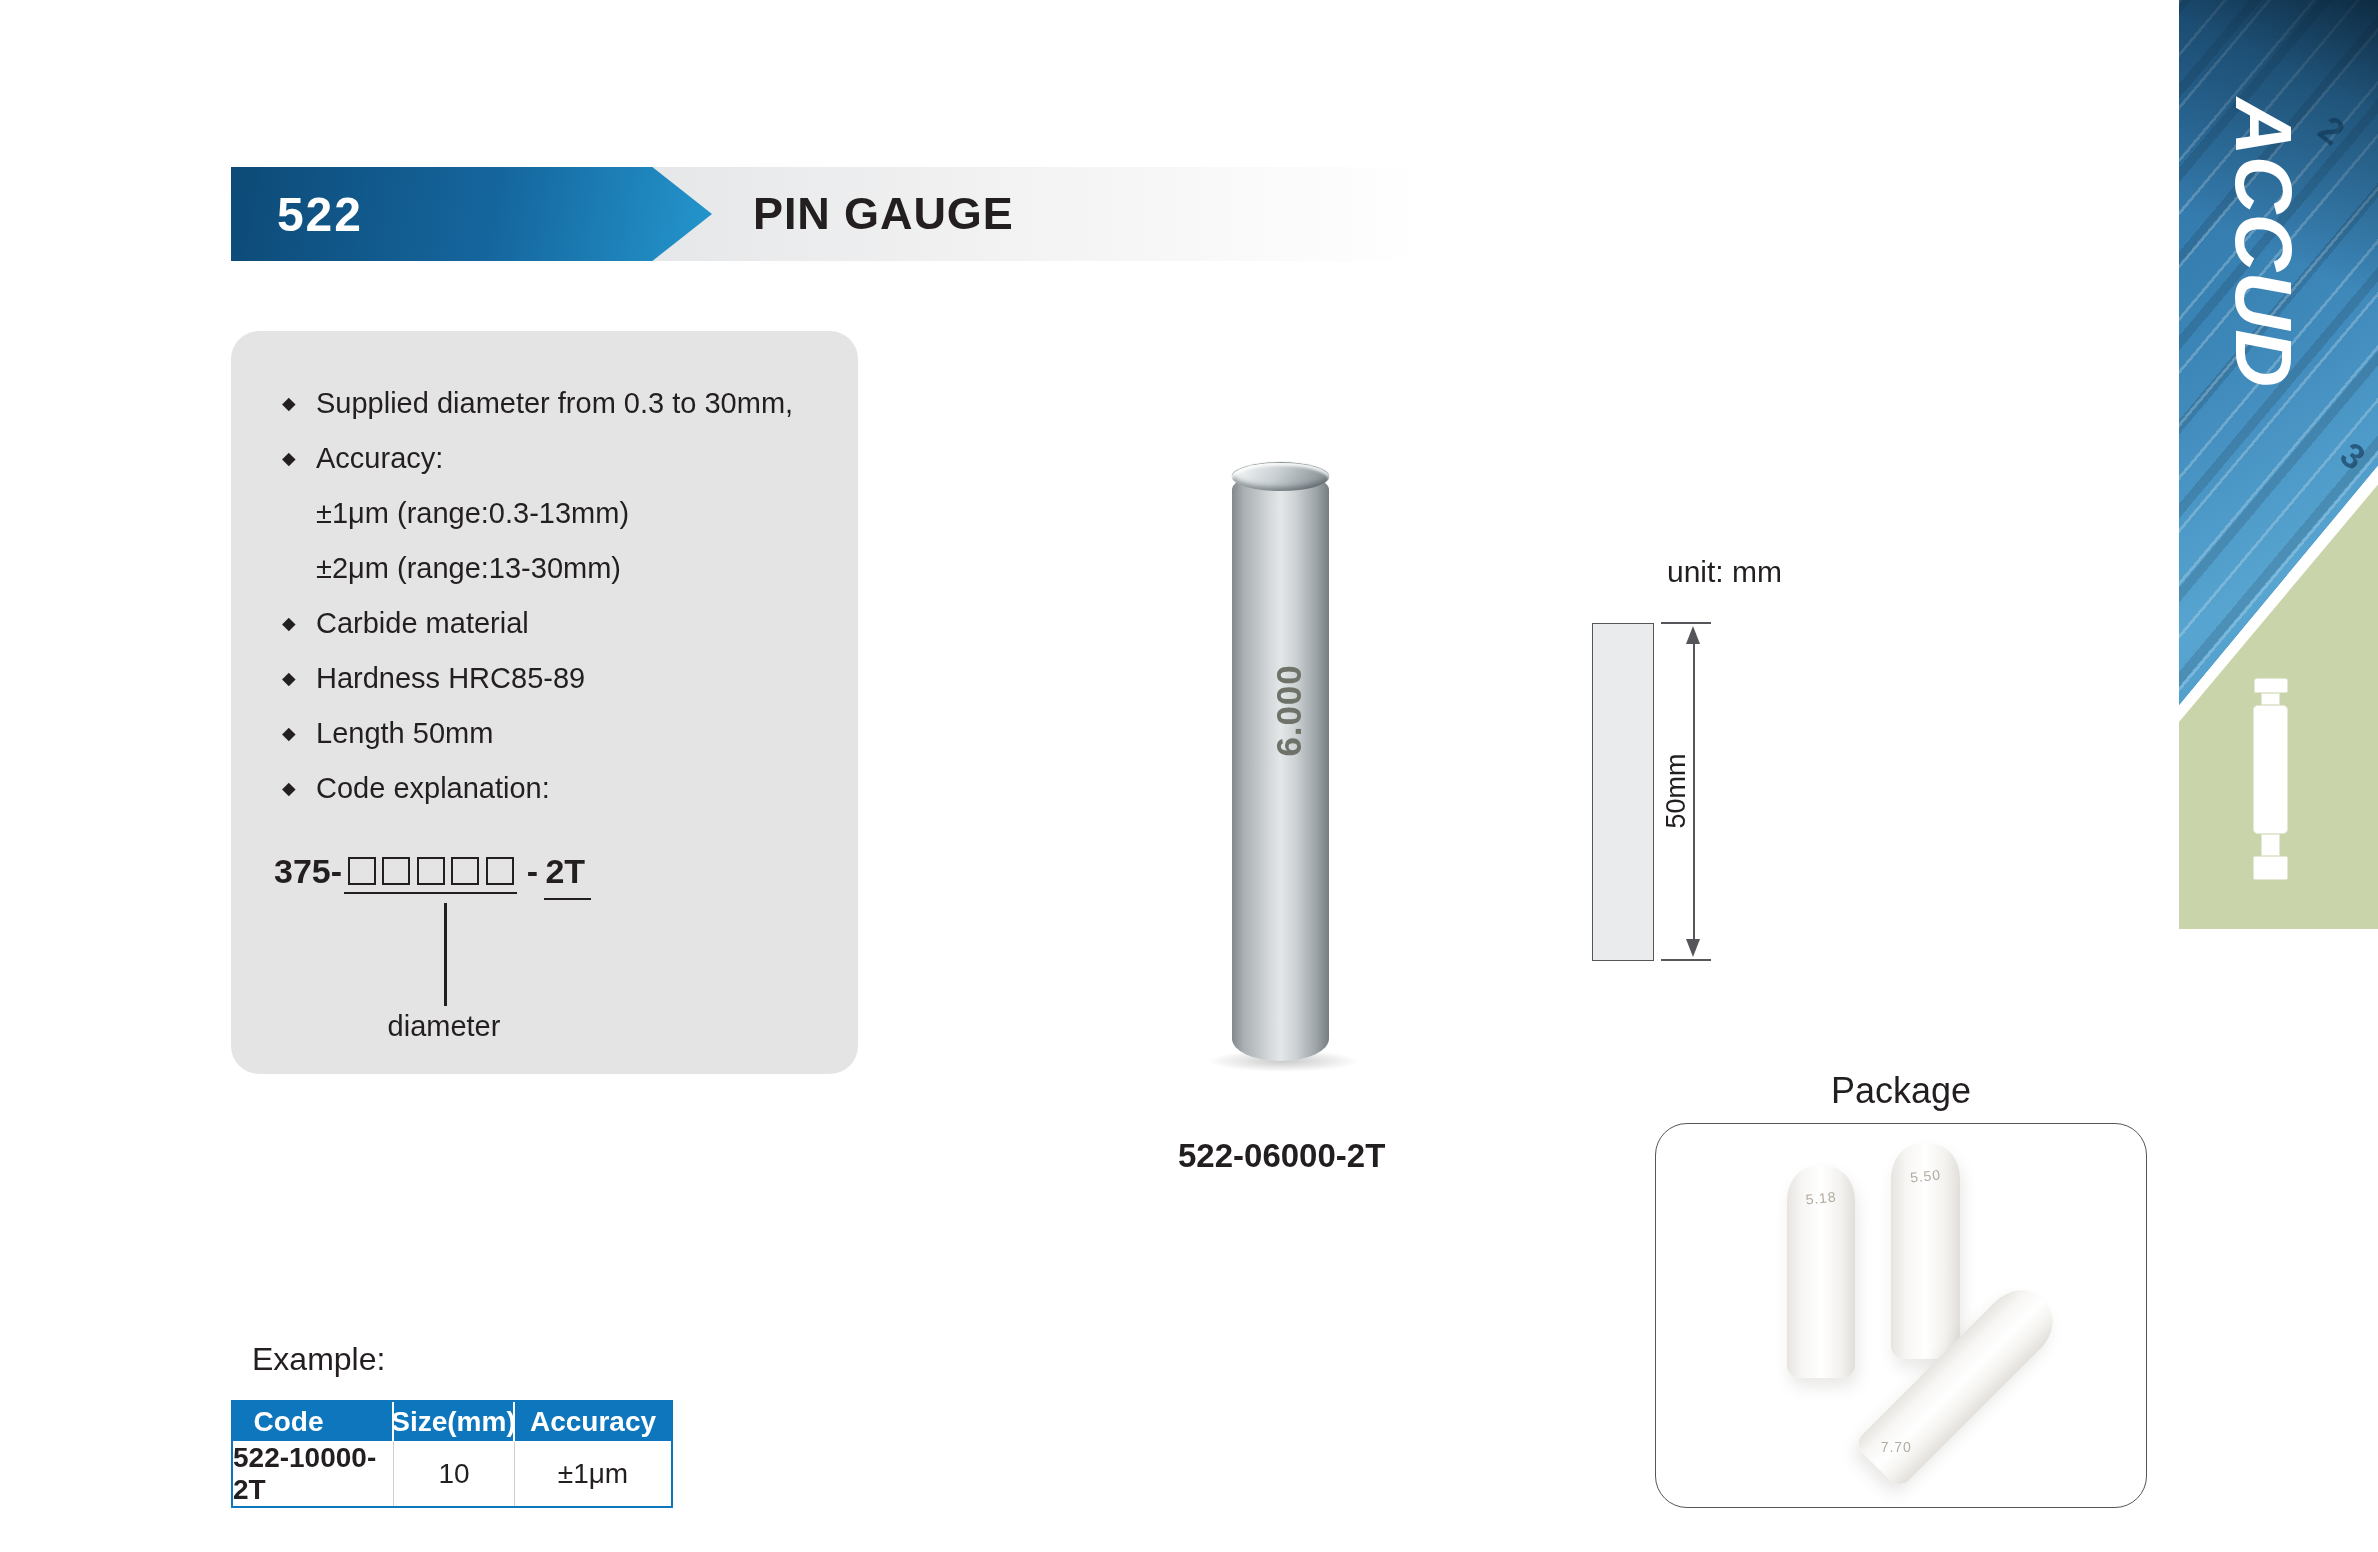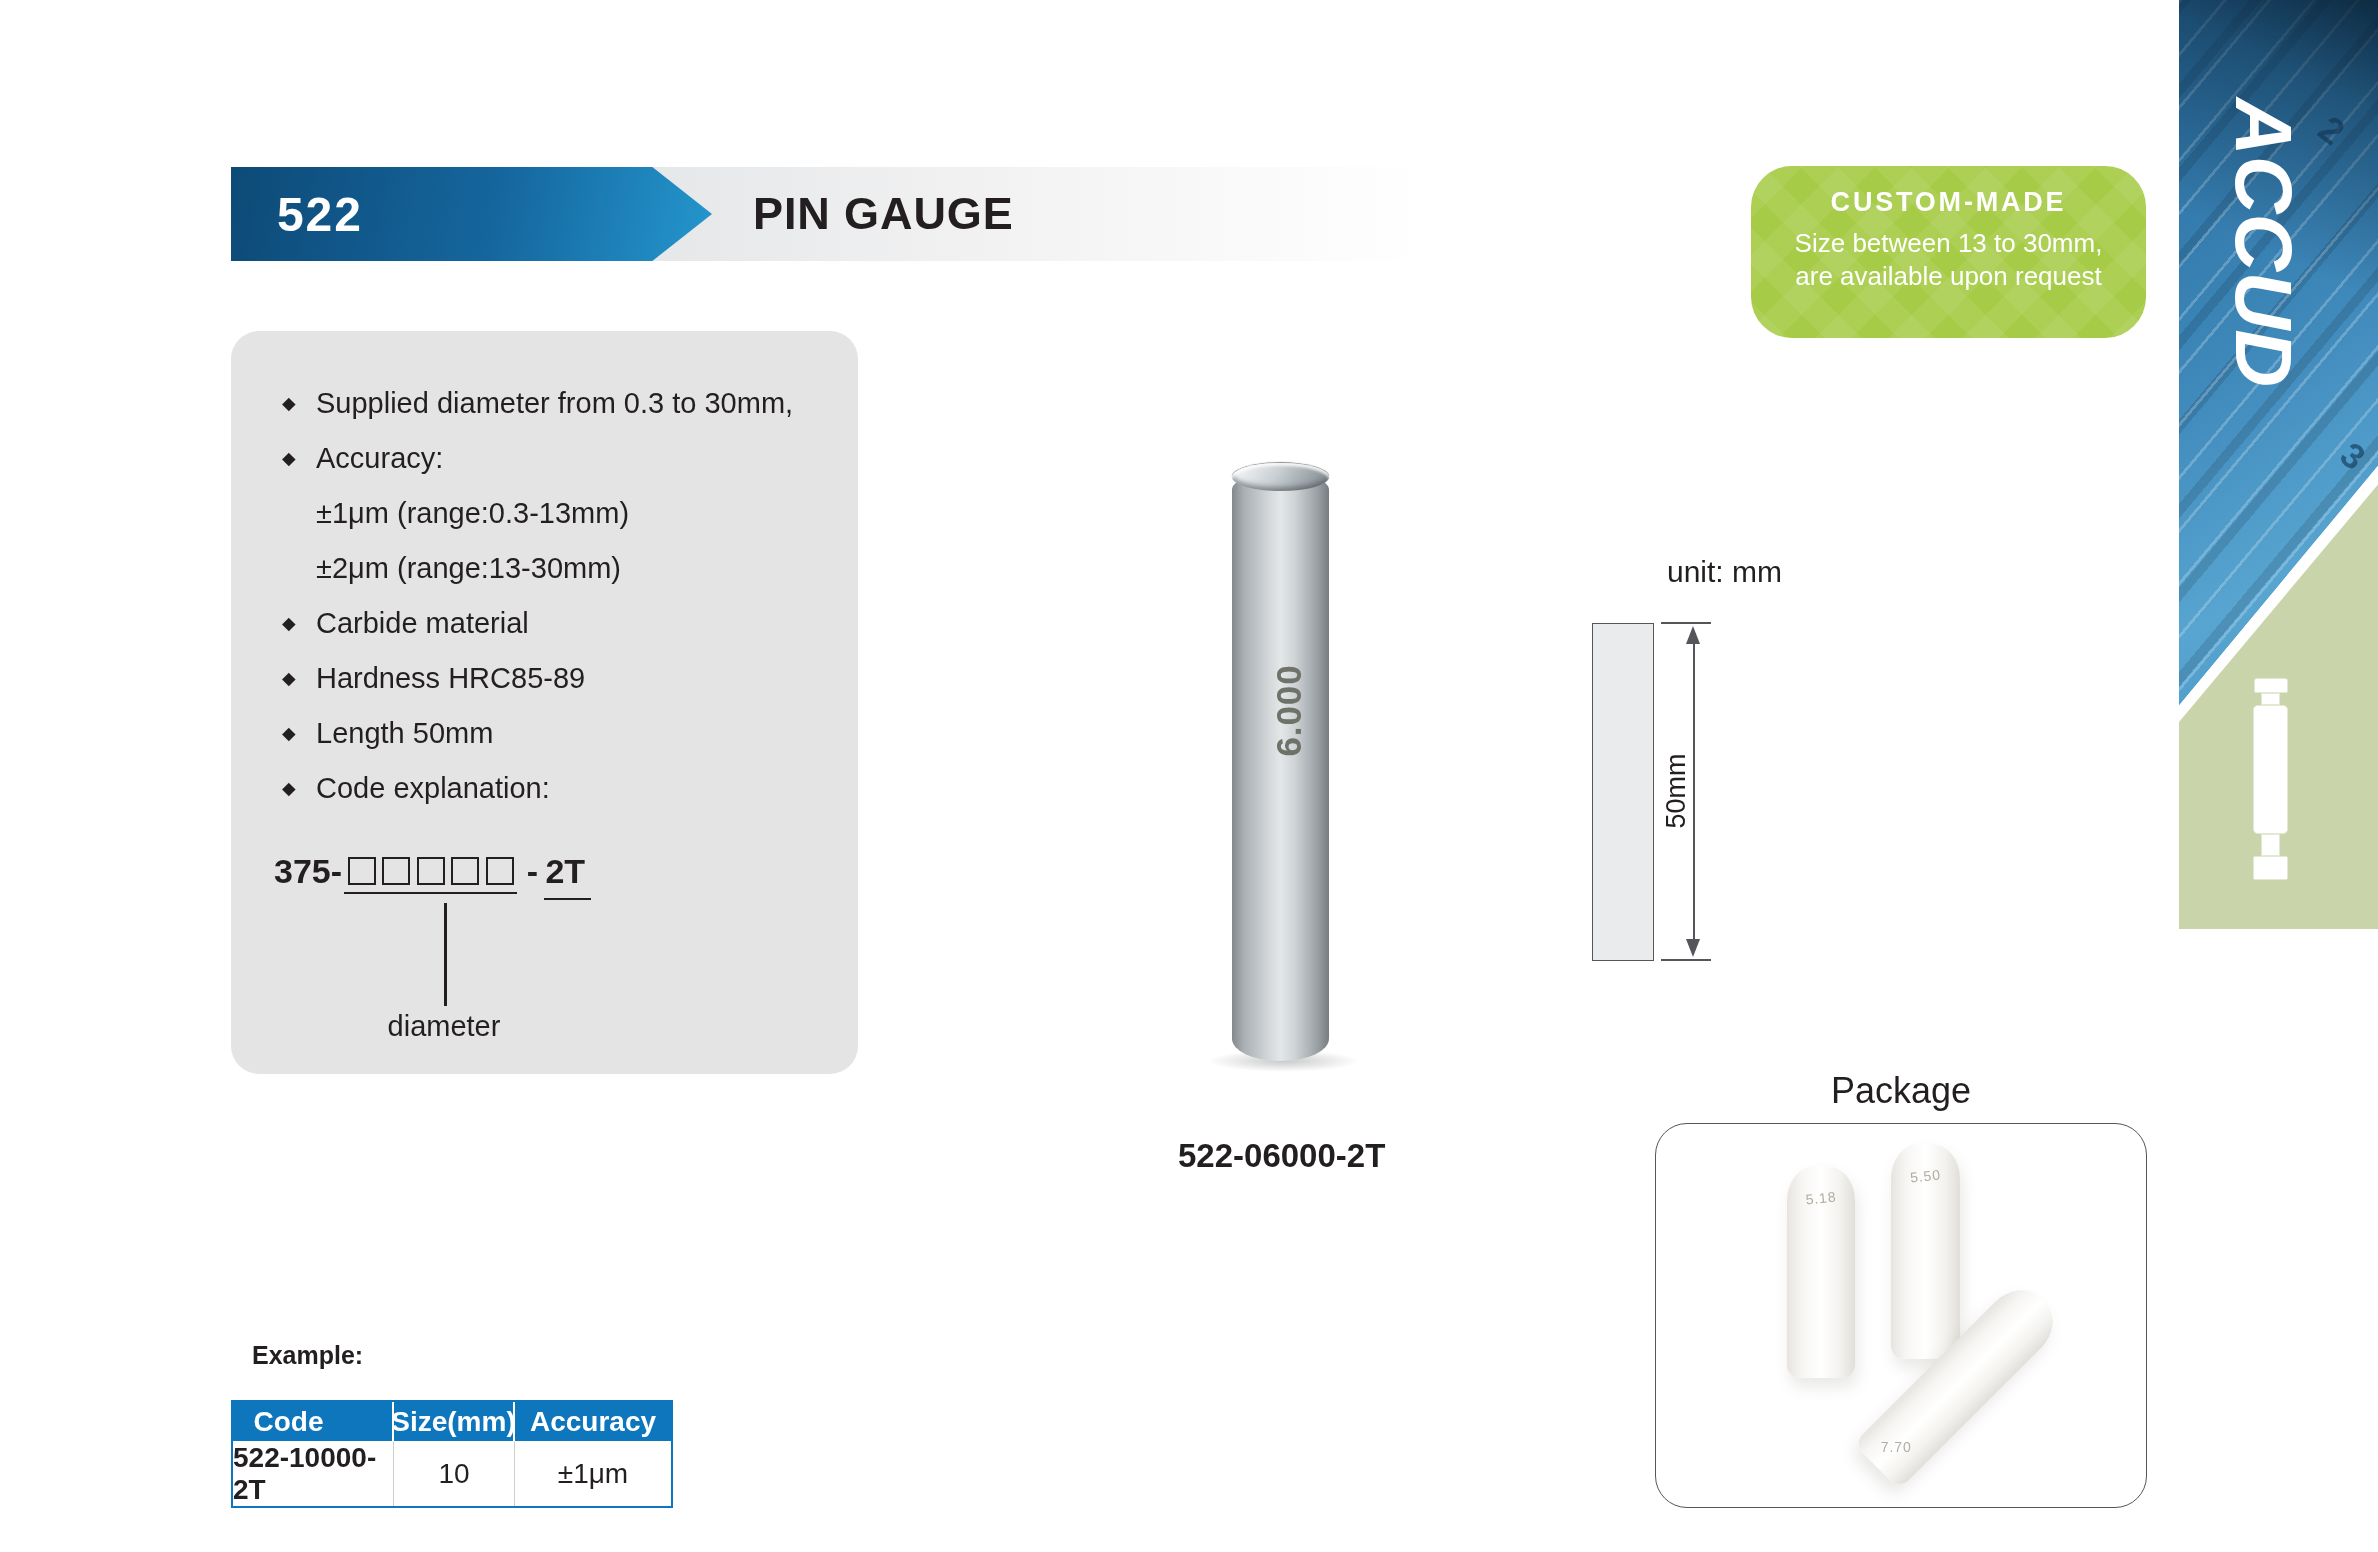--- a/index.html
+++ b/index.html
@@ -96,21 +96,21 @@
     clip-path:polygon(0 55.3%,100% 4%,100% 100%,0 100%);}
   .gauge-icon{position:absolute;left:71px;top:212px;width:41px;display:flex;flex-direction:column;align-items:center;}
   .gpart{background:#ffffff;border:0.9px solid #e2e8d4;box-sizing:border-box;}
   .g-cap1{width:34px;height:15px;border-radius:2.8px 2.8px 1.9px 1.9px;}
   .g-neck1{width:18.6px;height:12px;}
   .g-body{width:35px;height:129px;border-radius:4.7px;}
   .g-neck2{width:18.6px;height:22.4px;}
   .g-cap2{width:35px;height:24px;border-radius:1.9px;}
 
   
-  .example-title{position:absolute;left:252px;top:1341px;font-size:25px;font-weight:bold;}
+  .example-title{position:absolute;left:252px;top:1341px;font-size:32px;font-weight:normal;}
   .ex-table{position:absolute;left:231px;top:1400px;width:442px;height:108px;
     border:2.8px solid #0e76bc;box-sizing:border-box;display:grid;
     grid-template-columns:161px 121px 1fr;grid-template-rows:1fr 1fr;background:#0e76bc;}
   .ex-th{background:#0e76bc;color:#fff;font-size:28px;font-weight:bold;display:flex;align-items:center;
     justify-content:center;}
   .ex-th.code{justify-content:flex-start;padding-left:20.5px;}
   .ex-th.sep{border-right:2.8px solid #ffffff;}
   .ex-td{background:#ffffff;font-size:28px;display:flex;align-items:center;justify-content:center;
     border-top:1.9px solid #ffffff;}
   .ex-td.sep{border-right:1.9px solid #cfcfcf;}
@@ -121,25 +121,20 @@
 
 <div id="canvas">
 
   <div class="banner-band">
     <div class="banner-arrow">
       <span class="series-number">522</span>
     </div>
     <div class="banner-title">PIN GAUGE</div>
   </div>
 
-  <div class="badge">
-    <div class="badge-title">CUSTOM-MADE</div>
-    <div class="badge-line">Size between 13 to 30mm,</div>
-    <div class="badge-line">are available upon request</div>
-  </div>
 
   <div class="features-box">
     <div class="features-list">
       <div class="feat-row">
         <span class="feat-bullet">◆</span>
         <span>Supplied diameter from 0.3 to 30mm,</span>
       </div>
       <div class="feat-row">
         <span class="feat-bullet">◆</span>
         <span>Accuracy:</span>

